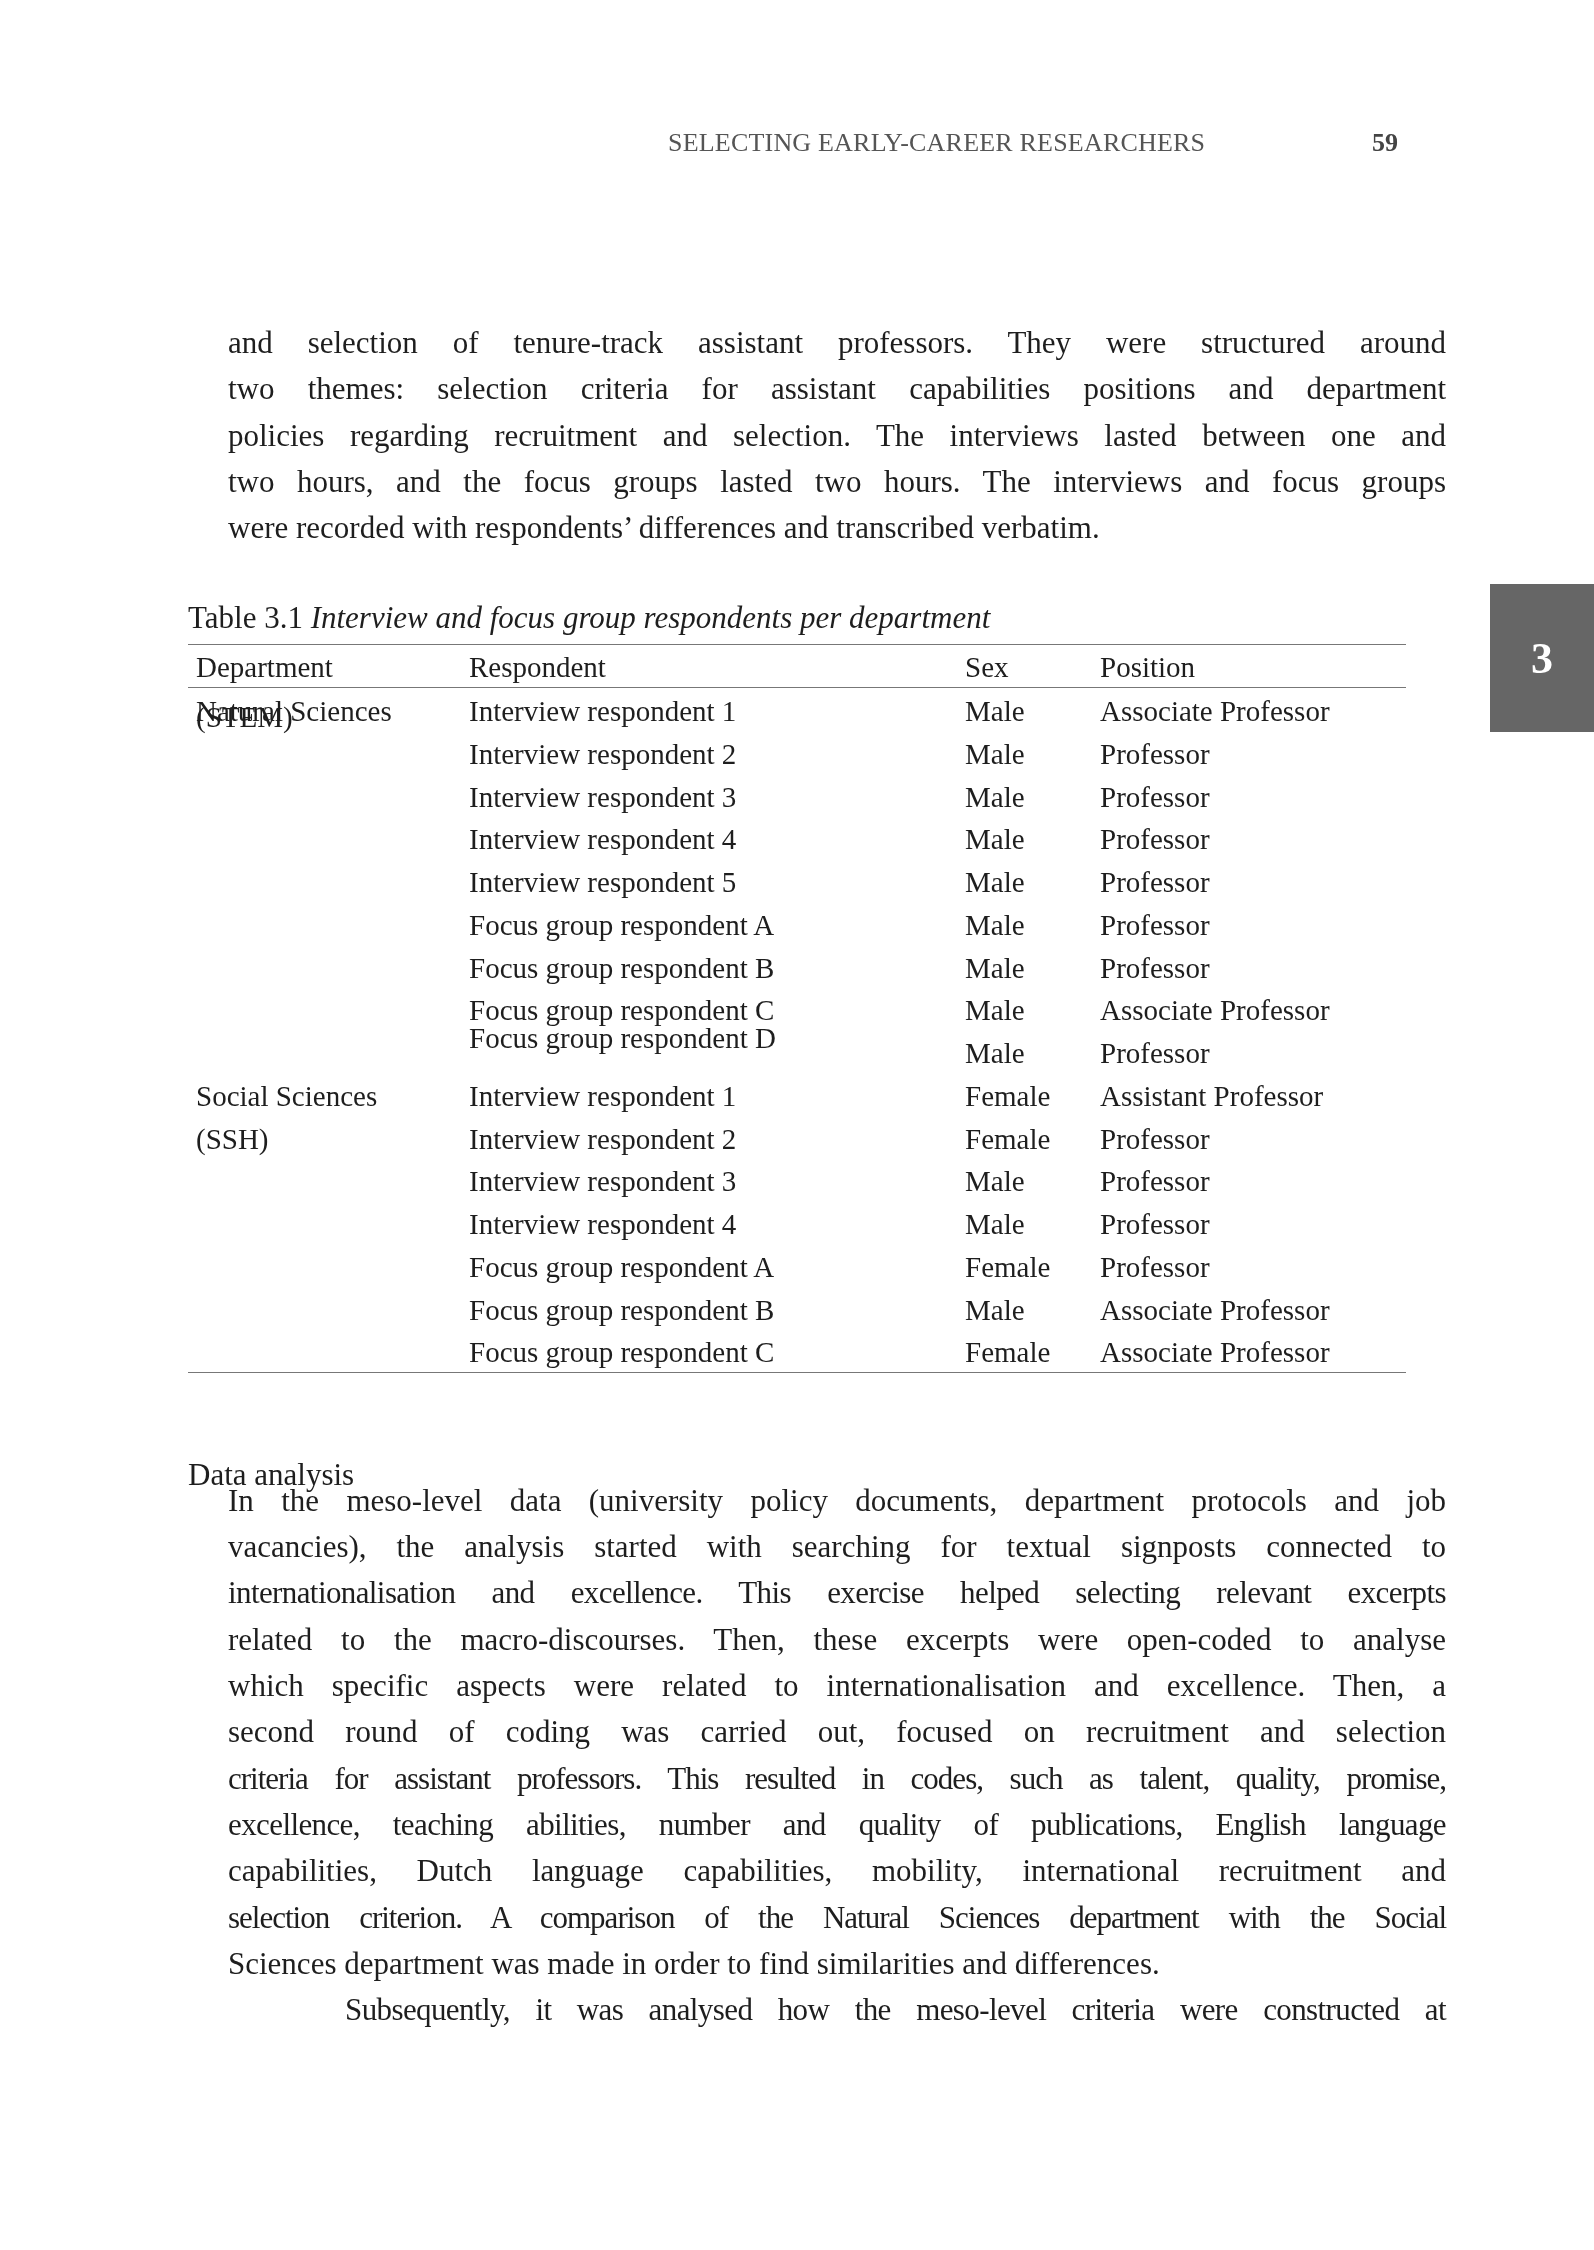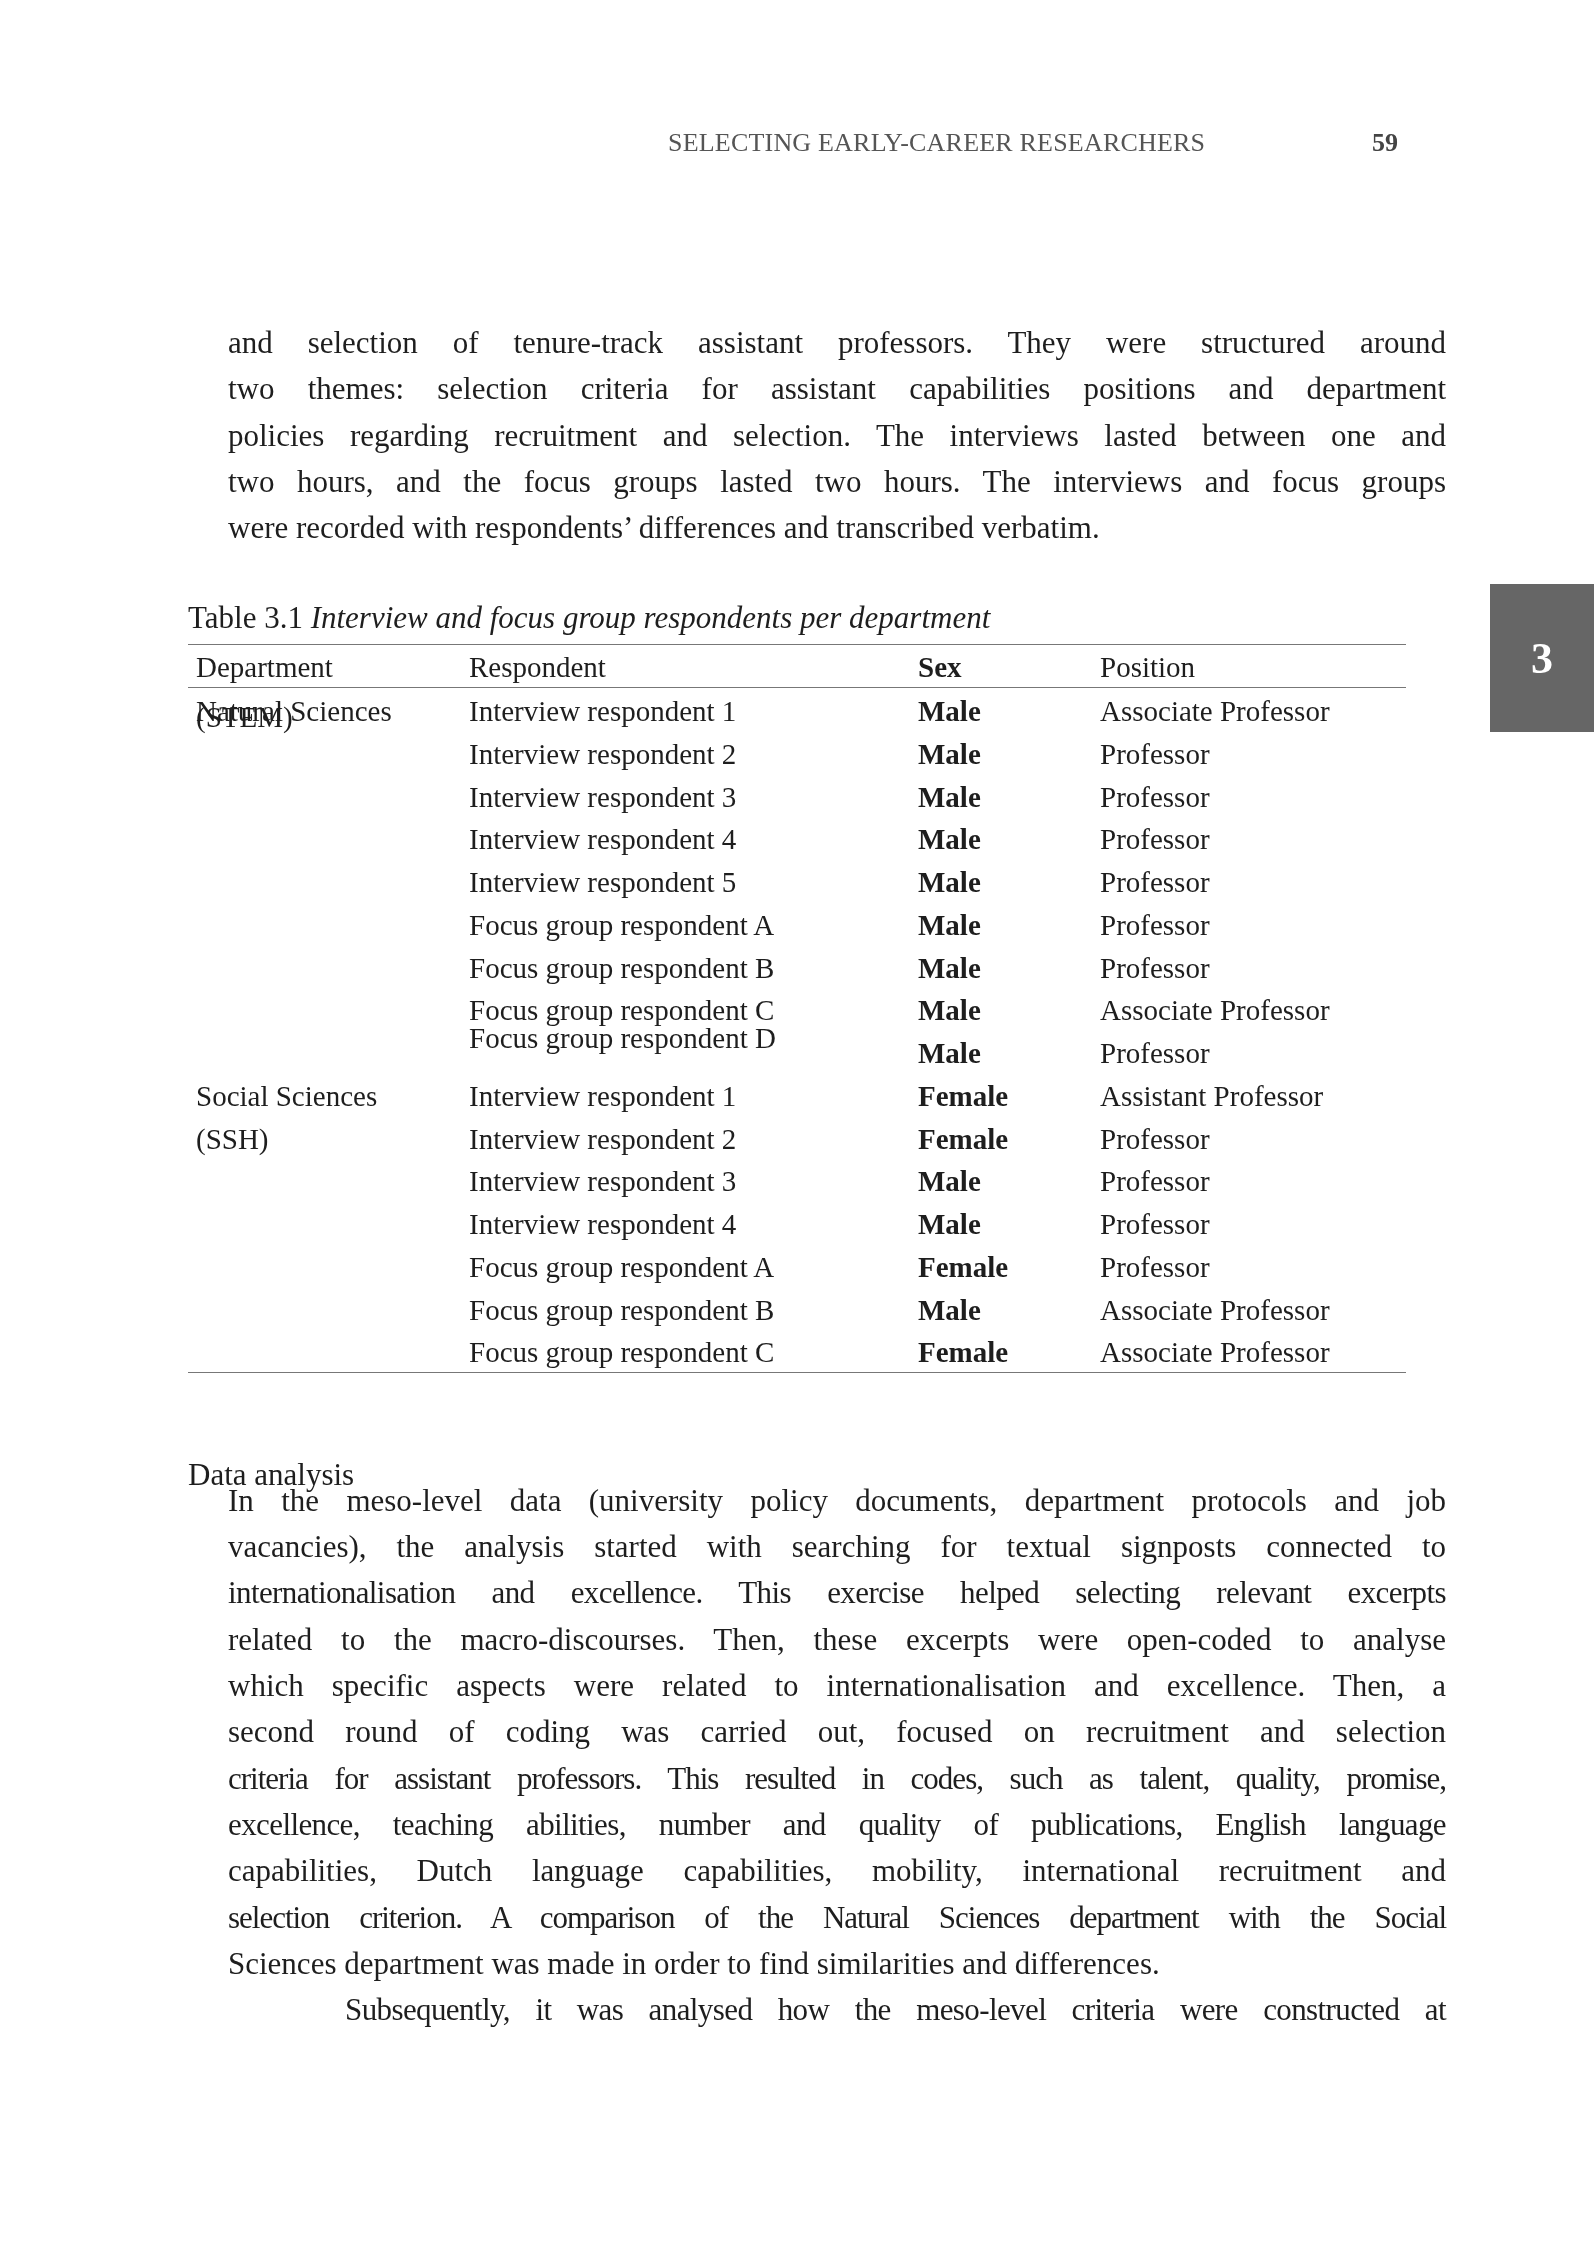--- a/index.html
+++ b/index.html
@@ -14,21 +14,21 @@
   .line.indent { padding-left: 117px; width: 1101px; }
   .tight { letter-spacing: -0.6px; }
   .tighter { letter-spacing: -1.0px; }
   .caption { position: absolute; left: 188px; top: 600px; font-size: 31px; white-space: nowrap; }
   .caption i { }
   .rule { position: absolute; left: 188px; width: 1218px; height: 0; border-top: 1.5px solid #555; }
   .rule.thin { border-top: 1px solid #777; }
   .cell { position: absolute; font-size: 29px; line-height: 42px; white-space: nowrap; }
   .c-dept { left: 196px; }
   .c-resp { left: 469px; }
-  .c-sex { left: 918px; font-weight: bold; }
+  .c-sex { left: 965px; }
   .c-pos { left: 1100px; }
   .heading { position: absolute; left: 188px; top: 1432px; font-size: 31px; line-height: 46px; margin-top: 20px; }
   .thumb-tab { position: absolute; left: 1490px; top: 584px; width: 104px; height: 148px; background: #666666;
                display: flex; align-items: center; justify-content: center; }
   .thumb-tab span { color: #ffffff; font-size: 44px; font-weight: bold; }
 </style>
 </head>
 <body>
 
 <div class="running-head">SELECTING EARLY-CAREER RESEARCHERS</div>

